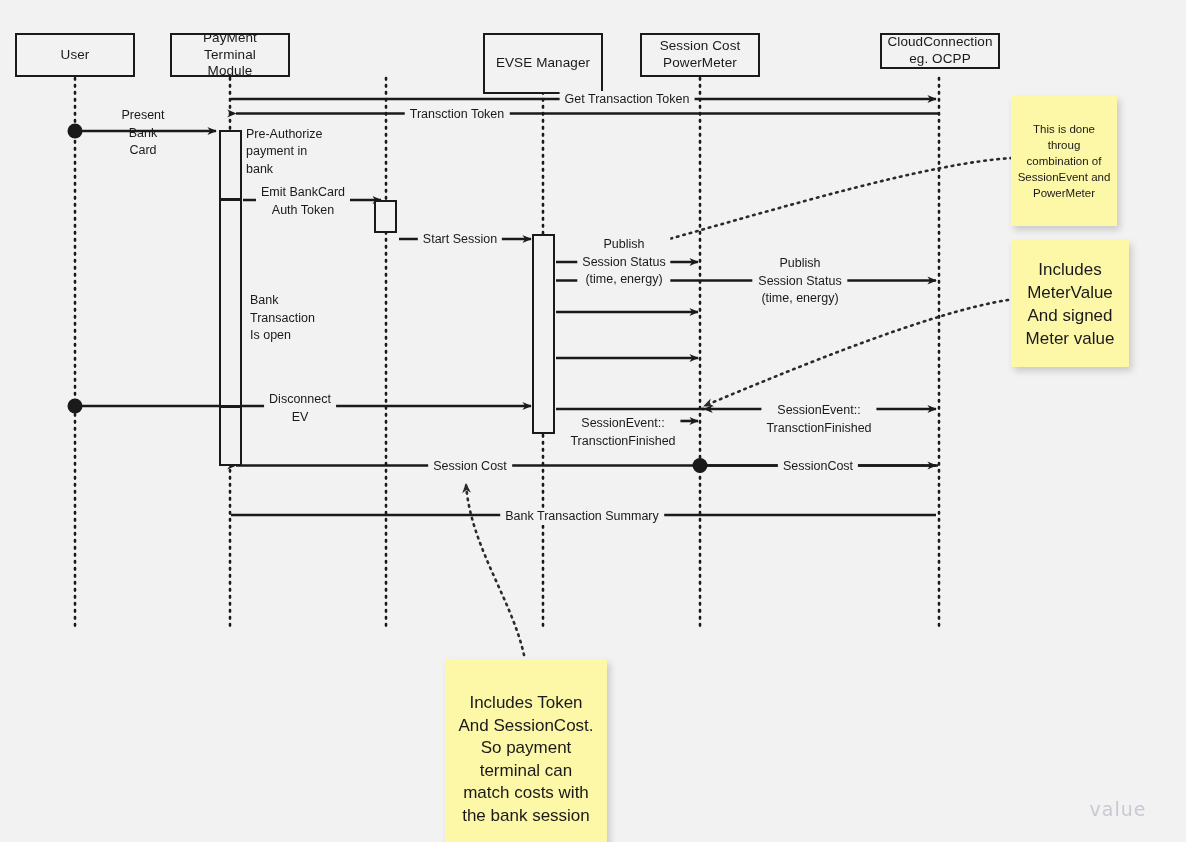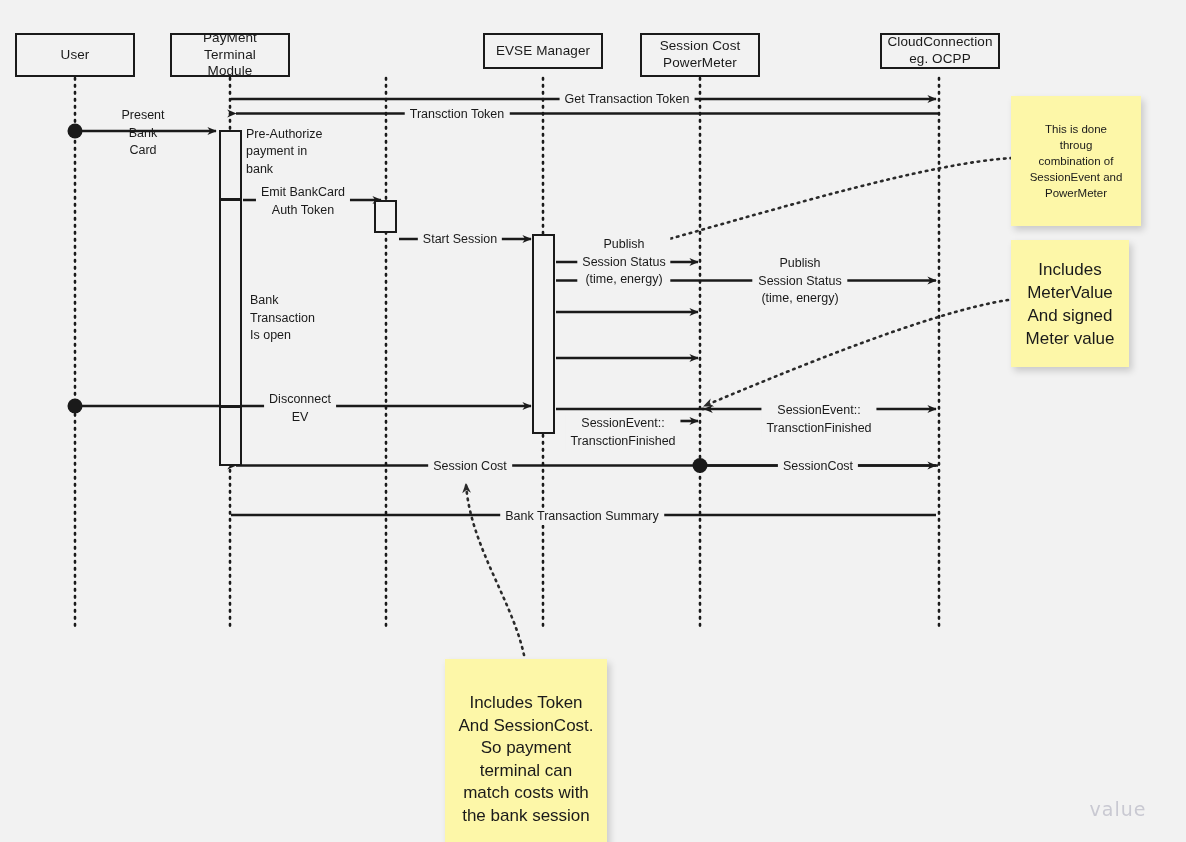--- a/index.html
+++ b/index.html
@@ -146,21 +146,21 @@
   <div class="participant" style="left:15px;top:33px;width:120px;height:44px;">
     <span>User</span>
   </div>
 
   <div class="participant" style="left:170px;top:33px;width:120px;height:44px;flex-direction:column;">
     <span>PayMent Terminal</span>
     <span>Module</span>
   </div>
 
 
-  <div class="participant" style="left:483px;top:33px;width:120px;height:36px;">
+  <div class="participant" style="left:483px;top:33px;width:120px;height:61px;">
     <span>EVSE Manager</span>
   </div>
 
   <div class="participant" style="left:640px;top:33px;width:120px;height:44px;flex-direction:column;">
     <span>Session Cost</span>
     <span>PowerMeter</span>
   </div>
 
   <div class="participant" style="left:880px;top:33px;width:120px;height:36px;flex-direction:column;">
     <span>CloudConnection</span>
@@ -210,21 +210,21 @@
 
   <div class="lbl center msg" style="left:819px;top:402px;">SessionEvent::
 TransctionFinished</div>
 
   <div class="lbl center msg" style="left:470px;top:458px;">Session Cost</div>
 
   <div class="lbl center msg" style="left:818px;top:458px;">SessionCost</div>
 
   <div class="lbl center msg" style="left:582px;top:507.5px;">Bank Transaction Summary</div>
 
-  <div class="note" id="note-combo" style="left:1011px;top:96px;width:130px;height:130px;">
+  <div class="note" id="note-combo" style="left:1011px;top:96px;width:106px;height:130px;">
     <p>This is done
 throug
 combination of
 SessionEvent and
 PowerMeter</p>
   </div>
 
   <div class="note" id="note-meter" style="left:1011px;top:240px;width:118px;height:127px;">
     <p>Includes
 MeterValue

